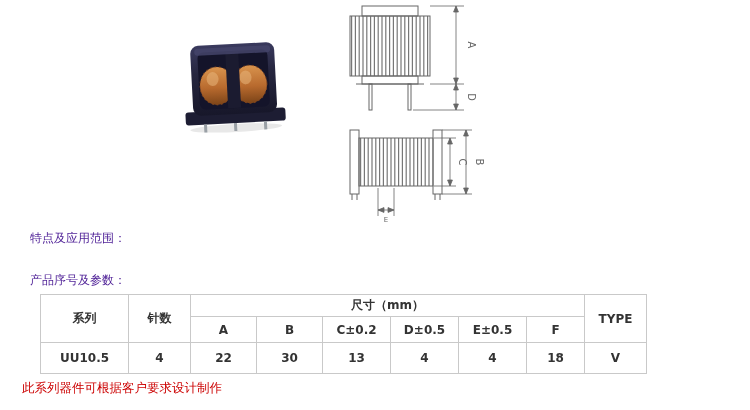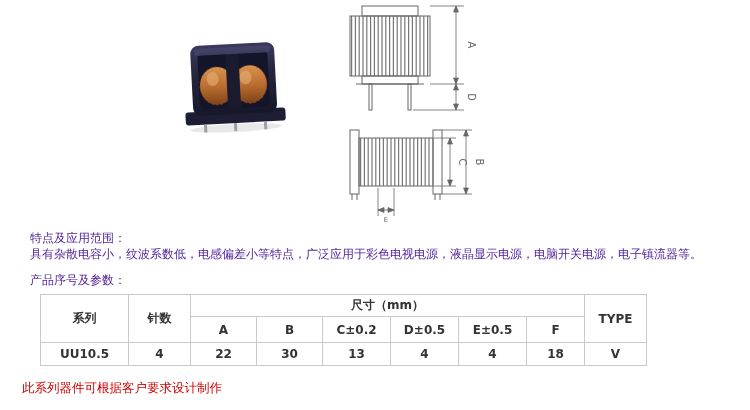--- a/index.html
+++ b/index.html
@@ -36,21 +36,21 @@
   table.spec th, table.spec td {
     border: 1px solid #c9c9c9;
     text-align: center;
     vertical-align: middle;
     font-weight: bold;
     padding: 0 4px;
     background: #ffffff;
   }
   tr.hrow1 th { height: 22px; }
   tr.hrow2 th { height: 26px; }
-  tr.drow  td { height: 23px; margin-top: 35px; }
+  tr.drow  td { height: 31px; margin-top: 35px; }
   .note {
     position: absolute;
     left: 22px; top: 380px;
     color: #cc0000;
     font-size: 12.5px;
     font-weight: normal;
     white-space: nowrap;
   }
   svg { display: block; }
 </style>
@@ -166,21 +166,20 @@
         <line x1="56" y1="68" x2="56" y2="96" fill="none"></line>
         <line x1="40" y1="90" x2="56" y2="90" fill="none"></line>
         <polygon points="40,90 46,87.6 46,92.4"></polygon>
         <polygon points="56,90 50,87.6 50,92.4"></polygon>
         <text x="48" y="102" font-size="7" text-anchor="middle" stroke="none">E</text>
       </g>
     </svg>
   </div>
 
   <div class="txt features-title">特点及应用范围：</div>
-  <div class="txt features-body">具有杂散电容小，纹波系数低，电感偏差小等特点，广泛应用于彩色电视电源，液晶显示电源，电脑开关电源，电子镇流器等。</div>
   <div class="txt params-title">产品序号及参数：</div>
 
   <table class="spec">
     <colgroup>
       <col style="width:88px">
         <col style="width:62px">
       <col style="width:66px">
         <col style="width:66px">
         <col style="width:68px">
       <col style="width:68px">

